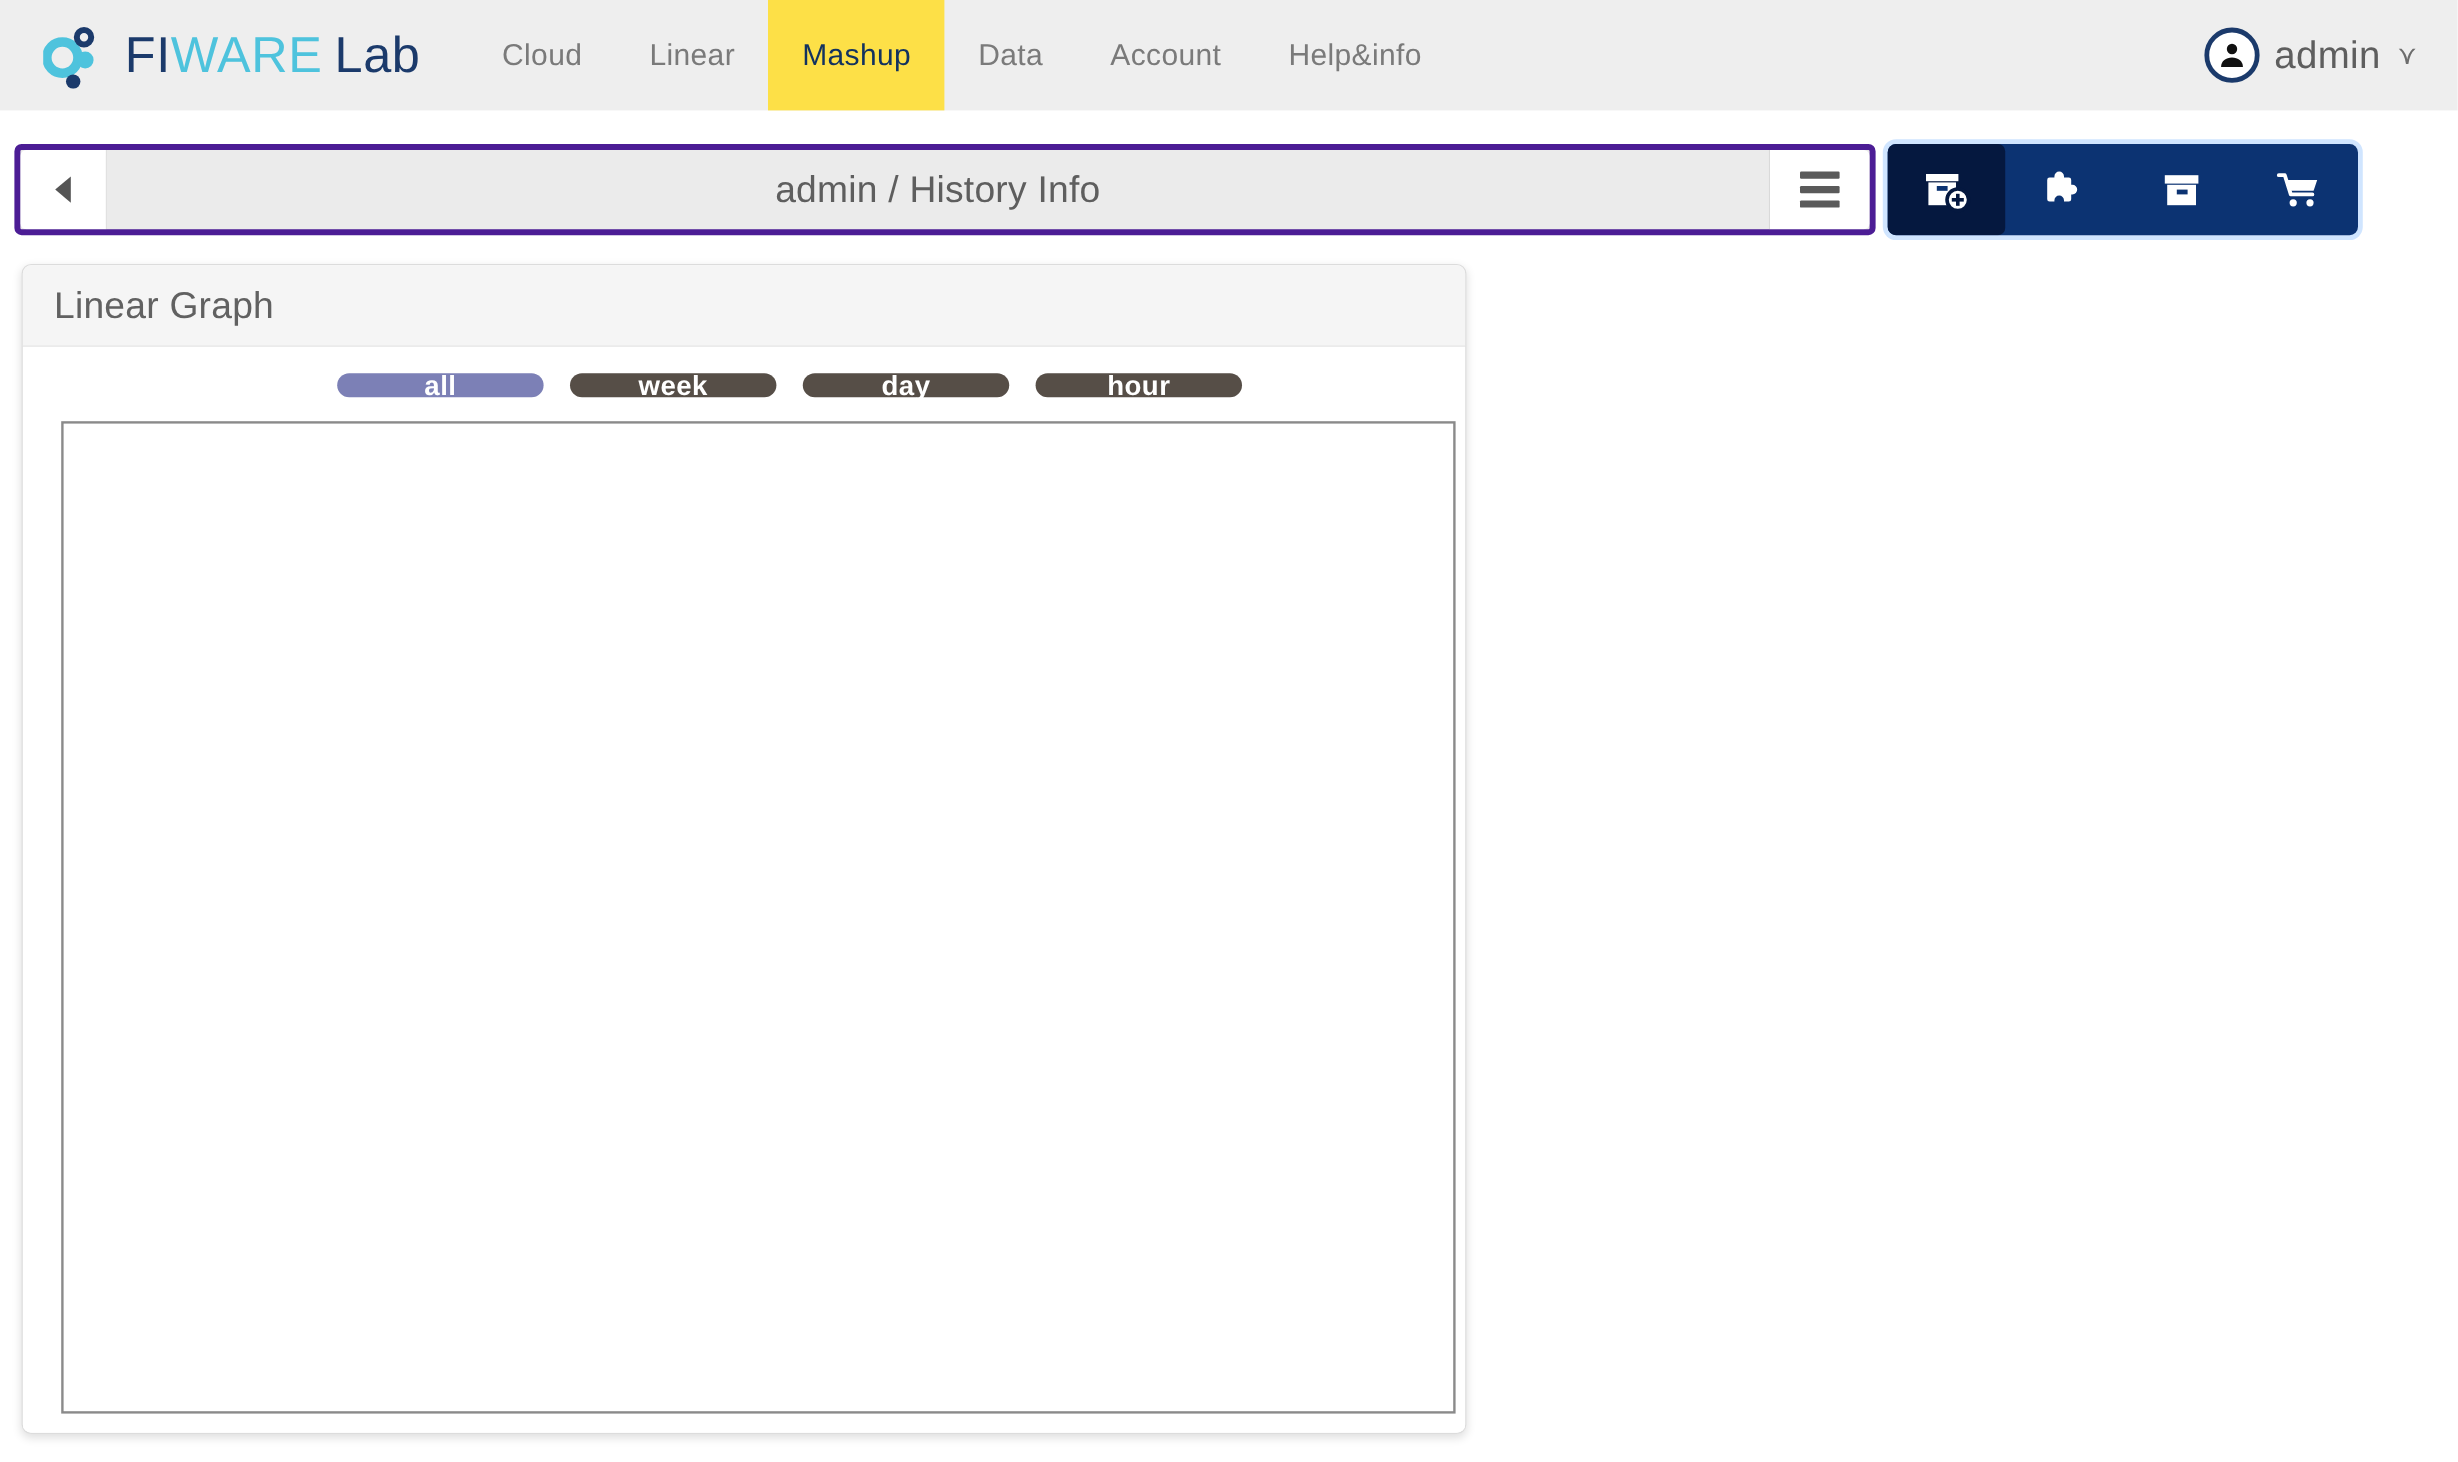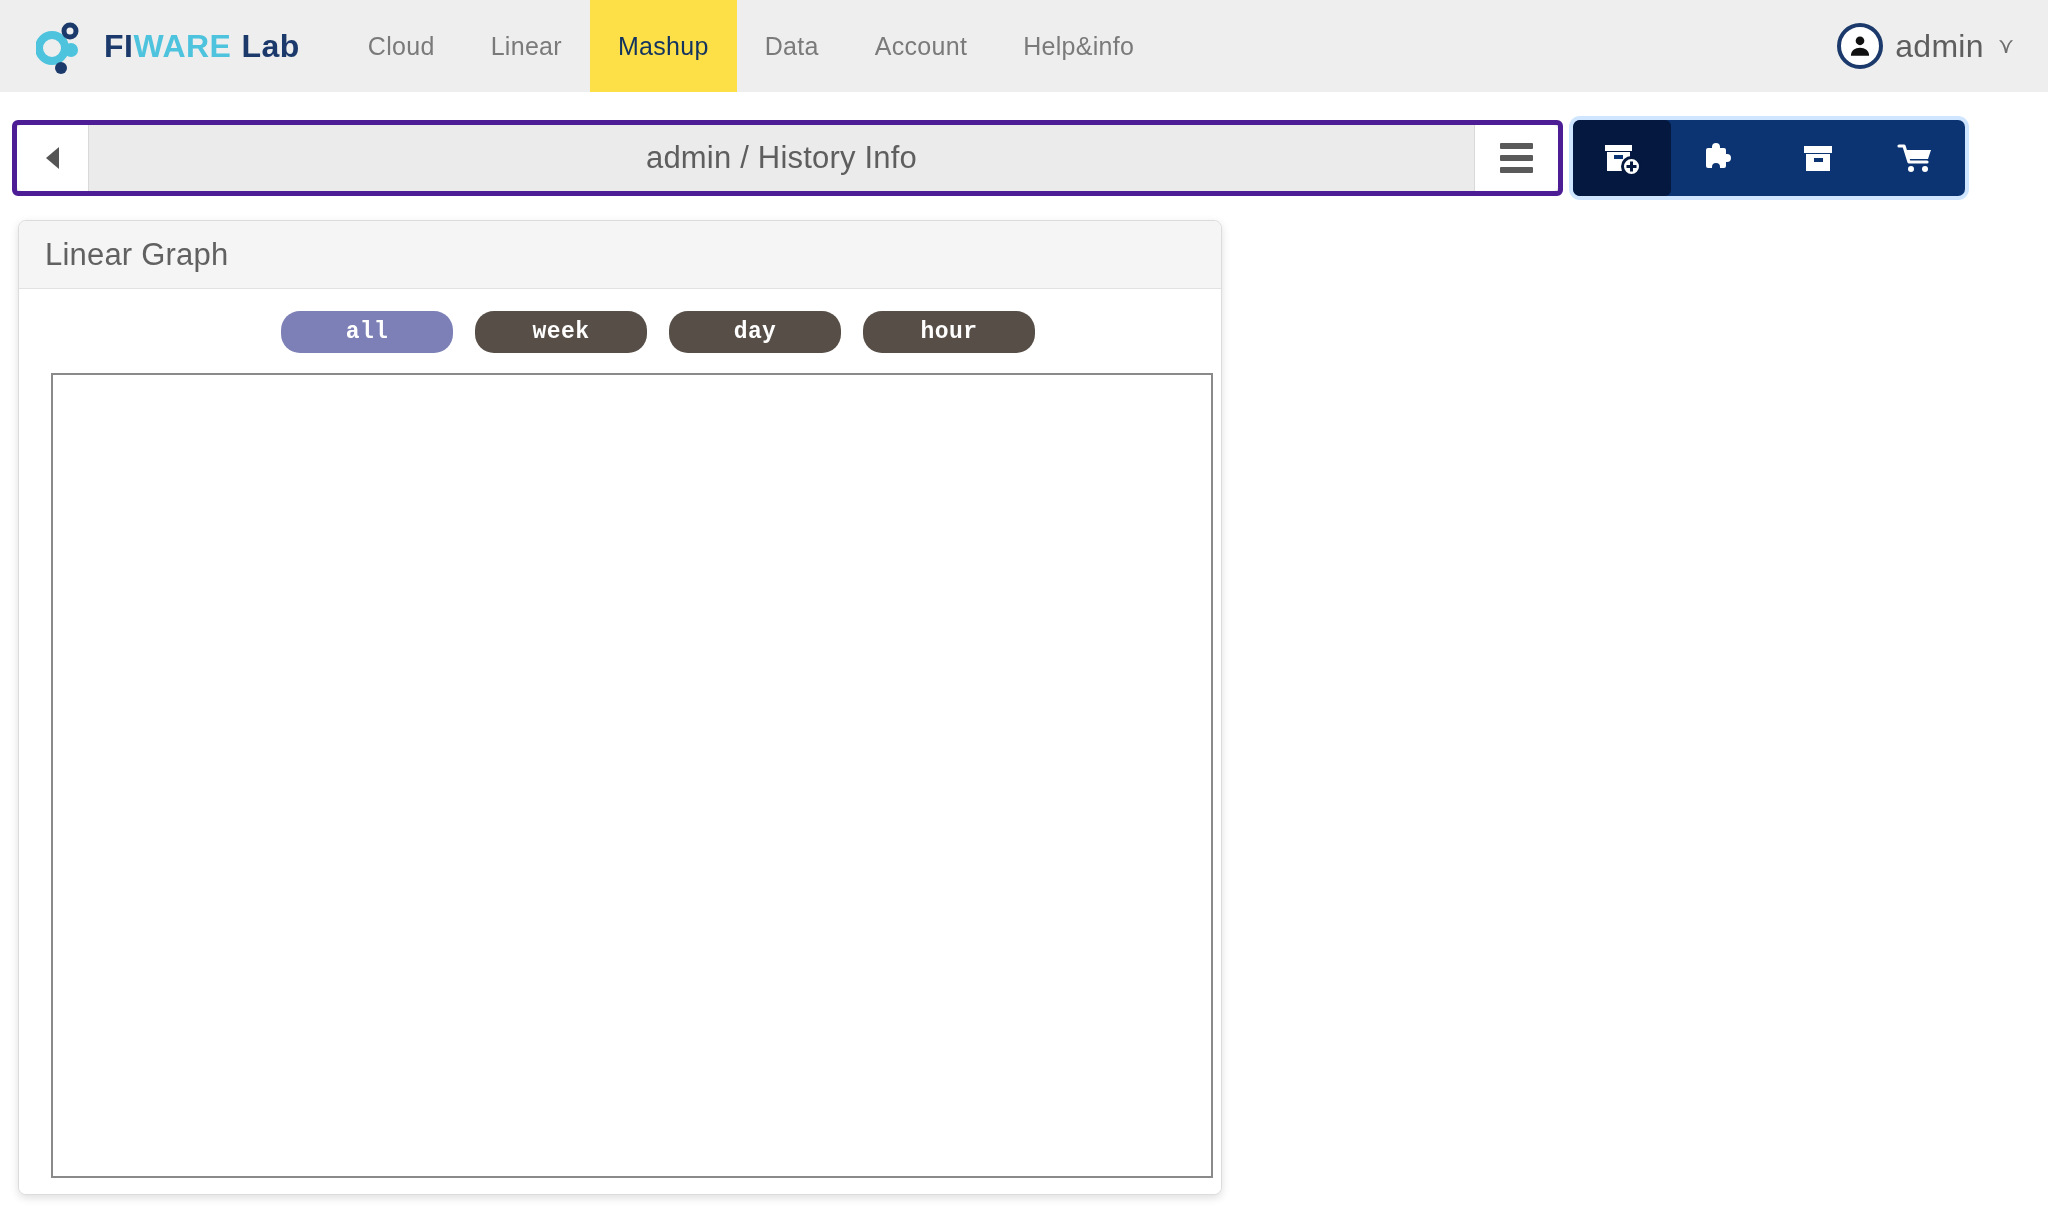--- a/index.html
+++ b/index.html
@@ -24,23 +24,23 @@
 
   .brand {
     display: flex;
     align-items: center;
     height: 92px;
     padding-left: 36px;
     padding-right: 18px;
   }
   .brand-mark { width: 56px; height: 56px; position: relative; margin-right: 12px; }
   .brand-text {
-    font-size: 32px;
+    font-size: 42px;
     letter-spacing: 0.5px;
-    font-weight: 700;
+    font-weight: 400;
     white-space: nowrap;
   }
   .bt-fi { color: #1b3a6b; }
   .bt-ware { color: #4ec3dd; }
   .bt-lab { color: #1b3a6b; margin-left: 10px; }
 
   .nav {
     display: flex;
     align-items: stretch;
     height: 92px;
@@ -206,32 +206,31 @@
     padding: 0;
   }
   .pill-row {
     display: flex;
     align-items: center;
     gap: 22px;
     padding: 22px 0 20px 262px;
   }
   .pill {
     min-width: 172px;
-    height: 42px;
+    height: 20px;
     border-radius: 19px;
     display: flex;
     align-items: center;
     justify-content: center;
     color: #ffffff;
     font-size: 23px;
     font-weight: bold;
     letter-spacing: 0.4px;
     cursor: pointer;
     background: #564e47;
-    font-family: Liberation Mono, monospace;
   }
   .pill.active { background: #7c80b6; }
 
   .graph-canvas {
     margin: 0 8px 16px 32px;
     flex: 1;
     background: #ffffff;
     border: 2px solid #8a8a8a;
   }
 </style>

